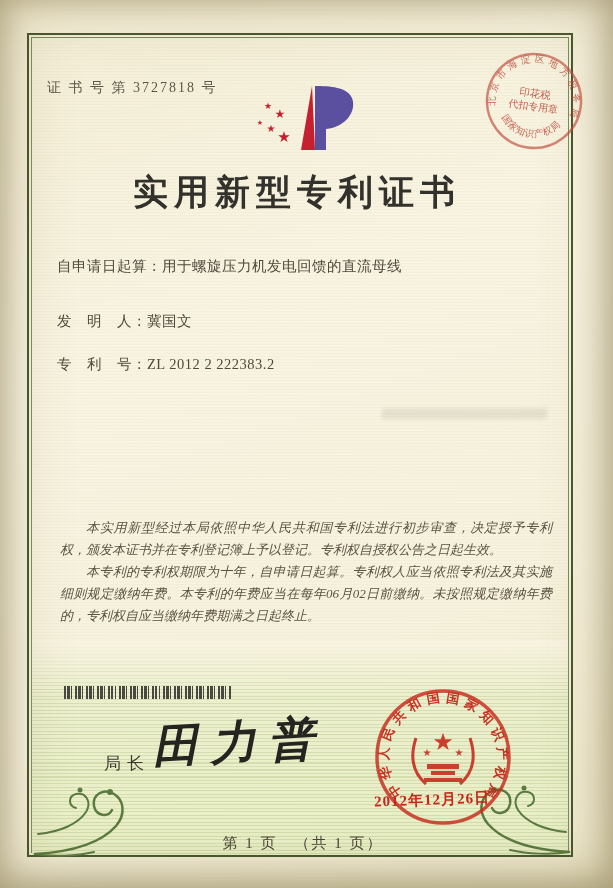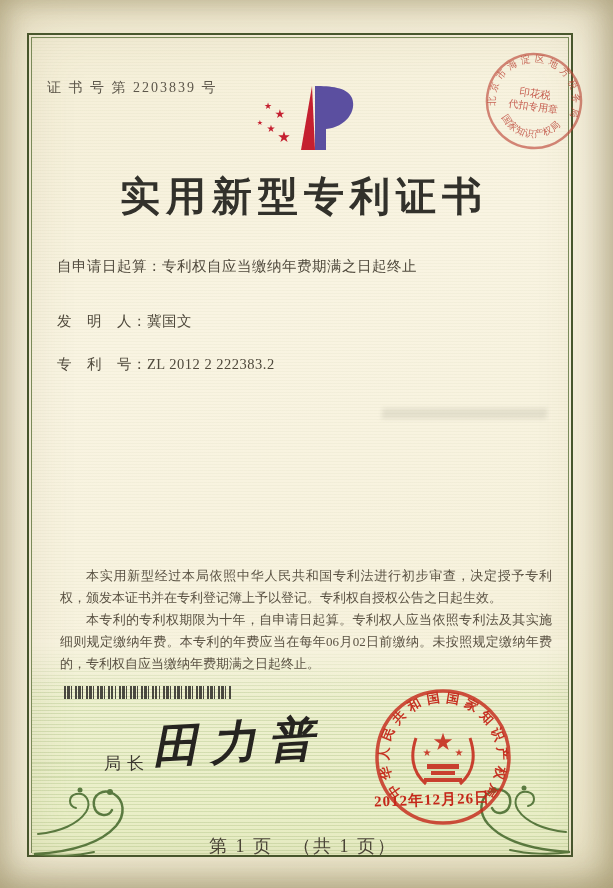--- a/index.html
+++ b/index.html
@@ -15,78 +15,78 @@
   .texture{position:absolute;left:32px;top:38px;width:536px;height:814px;z-index:2;
     background:repeating-linear-gradient(180deg,rgba(150,160,110,.06) 0 1px,transparent 1px 3px);}
   .greenband{position:absolute;left:32px;top:640px;width:536px;height:215px;z-index:3;
     background:
       linear-gradient(180deg,rgba(248,243,224,1) 0,rgba(248,243,224,0) 55px),
       repeating-linear-gradient(180deg,rgba(128,160,82,.22) 0 1px,rgba(0,0,0,0) 1px 3.5px),
       linear-gradient(180deg,rgba(233,239,202,.55),#e9efc6);}
   .cert-no{position:absolute;left:47px;top:79px;z-index:10;font-size:14px;
     letter-spacing:2px;color:#5c564a;}
   .logo{position:absolute;left:240px;top:84px;z-index:10;}
-  .title{position:absolute;left:31px;top:169px;width:546px;z-index:10;text-align:center;
-    font-size:40px;font-weight:bold;letter-spacing:6px;color:#32312b;}
+  .title{position:absolute;left:24px;top:169px;width:546px;z-index:10;text-align:center;
+    font-size:35px;font-weight:bold;letter-spacing:6px;color:#32312b;}
   .field{position:absolute;left:57px;z-index:10;white-space:nowrap;
     font-size:14.5px;color:#4f493c;letter-spacing:.5px;}
   .f0{top:257px}.f1{top:312px}.f2{top:355px}.f3{top:399px}.f4{top:449px}.f5{top:493px}
   .paras{position:absolute;left:60px;top:517px;width:492px;z-index:10;
-    font-size:13px;line-height:22px;color:#5a5243;text-align:justify;margin-top:48px;}
+    font-size:13px;line-height:22px;color:#5a5243;font-style:italic;text-align:justify;}
   .paras p{margin:0;text-indent:2em;}
   .barcode{position:absolute;left:64px;top:686px;width:168px;height:13px;z-index:10;opacity:.85;
     background:repeating-linear-gradient(90deg,#2e2c28 0 1.5px,transparent 1.5px 3px,
       #2e2c28 3px 5.5px,transparent 5.5px 7px,#2e2c28 7px 8px,transparent 8px 11px);}
   .director{position:absolute;left:104px;top:752px;z-index:11;font-size:17px;
     letter-spacing:6px;color:#3e3a32;}
   .signature{position:absolute;left:152px;top:712px;z-index:11;font-size:46px;
     font-style:italic;font-weight:bold;letter-spacing:12px;color:#262420;
     transform:rotate(-3deg);white-space:nowrap;}
   .seal{position:absolute;left:368px;top:682px;z-index:12;opacity:.95;}
   .seal-date{position:absolute;left:374px;top:790px;z-index:13;width:150px;font-size:15px;
     font-weight:bold;color:#c5281a;letter-spacing:1px;transform:rotate(-2deg);white-space:nowrap;}
   .tax-stamp{position:absolute;left:478px;top:45px;z-index:12;transform:rotate(8deg);opacity:.9;}
   .flourish{position:absolute;z-index:9;}
   .fl-left{left:32px;top:762px;transform:scaleX(-1);}
   .fl-right{left:472px;top:760px;}
   .footer{position:absolute;left:27px;top:834px;width:552px;z-index:10;text-align:center;
-    font-size:18px;letter-spacing:2px;color:#4a4438;}
+    font-size:15px;letter-spacing:2px;color:#4a4438;}
   .ghost{position:absolute;left:382px;top:408px;width:165px;height:11px;z-index:5;
     background:rgba(110,110,100,.14);filter:blur(2px);transform:skewX(-5deg);}
   svg text{font-family:"Liberation Serif",serif;}
 </style>
 </head>
 <body>
 
 <div class="page">
 
   <div class="frame">
     <div class="frame-inner"></div>
   </div>
   <div class="texture"></div>
   <div class="greenband"></div>
 
-  <div class="cert-no">证 书 号 第 2203839 号</div>
+  <div class="cert-no">证 书 号 第 3727818 号</div>
 
   <svg class="logo" width="135" height="70" viewBox="0 0 135 70">
     <polygon points="72,2 61,66 75,66" fill="#c52030"></polygon>
     <path d="M75,2 L75,66 L86,66 L86,45 C106,43 117,27 112,14 C107,3 90,2 75,2 Z" fill="#5b4fa0"></path>
     <g fill="#c52030" text-anchor="middle">
       <text x="28" y="25" font-size="9">★</text>
       <text x="40" y="34" font-size="12">★</text>
       <text x="20" y="41" font-size="7">★</text>
       <text x="31" y="48" font-size="10">★</text>
       <text x="44" y="58" font-size="15">★</text>
     </g>
   </svg>
 
   <div class="title">实用新型专利证书</div>
 
   <div class="field f0">
-    <span>自申请日起算：</span><span>专利权自应当缴纳年费期满之日起终止</span>
+    <span>自申请日起算：</span><span>用于螺旋压力机发电回馈的直流母线</span>
   </div>
   <div class="field f1">
     <span>发　明　人：</span><span>冀国文</span>
   </div>
   <div class="field f2">
     <span>专　利　号：</span><span>ZL 2012 2 222383.2</span>
   </div>
 
   <div class="paras">
     <p>本实用新型经过本局依照中华人民共和国专利法进行初步审查，决定授予专利权，颁发本证书并在专利登记簿上予以登记。专利权自授权公告之日起生效。</p>

